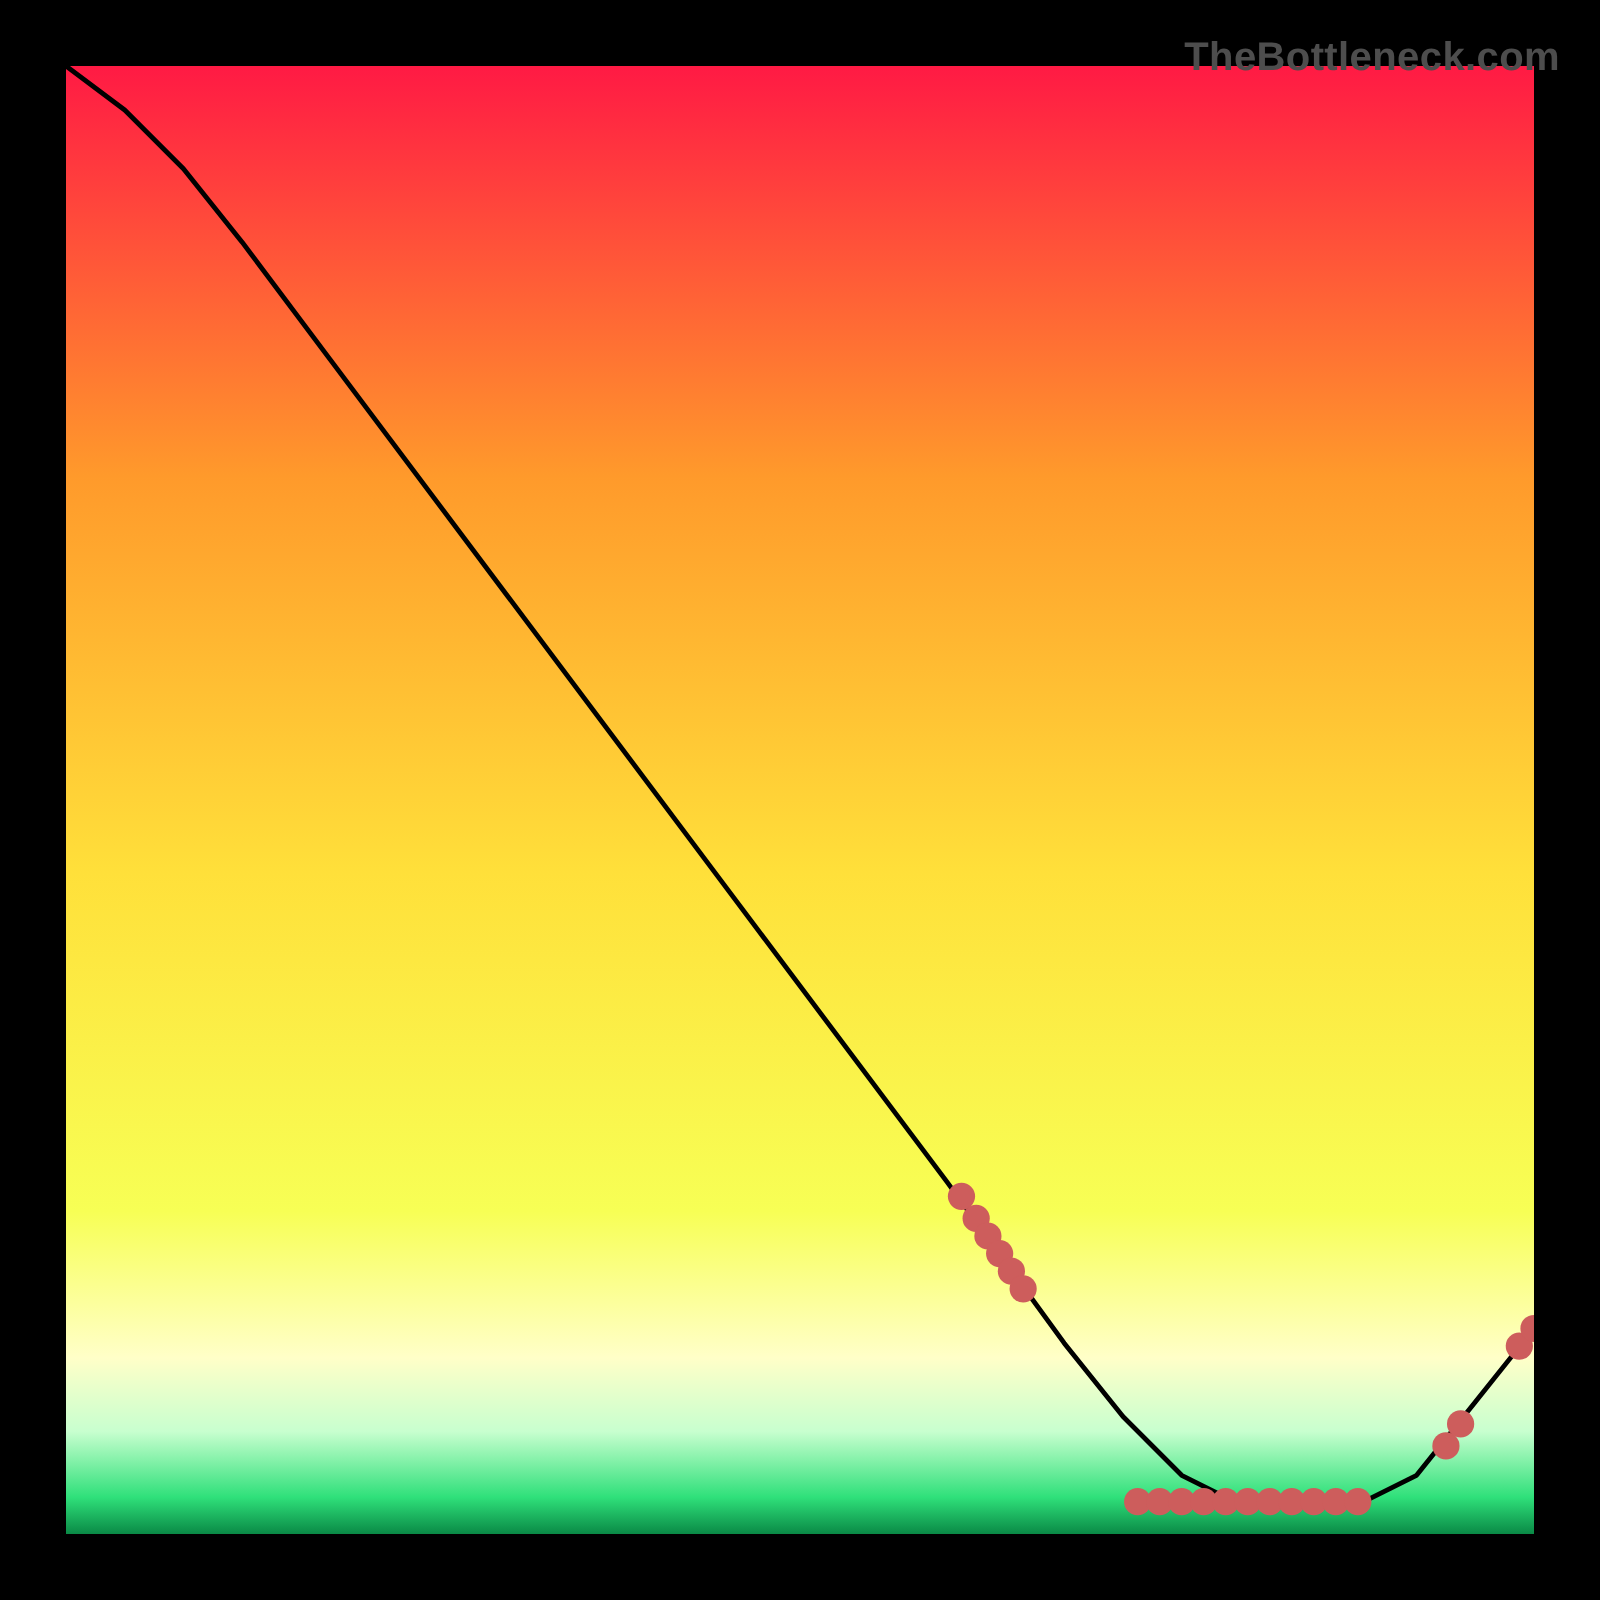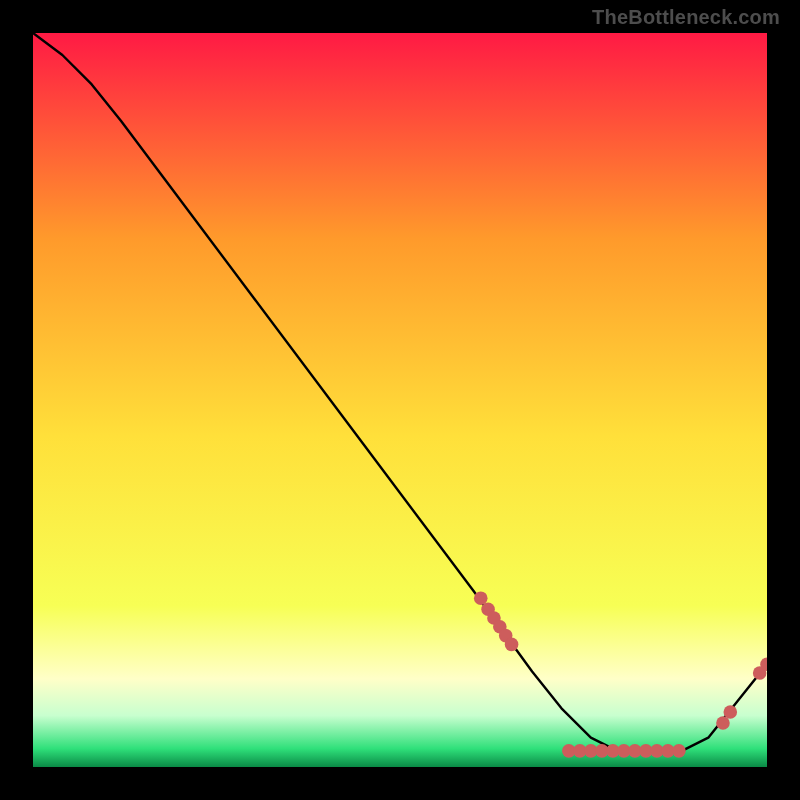--- a/index.html
+++ b/index.html
@@ -25,21 +25,21 @@
     height: 734px;
     overflow: hidden;
   }
   .plot svg {
     display: block;
     width: 734px;
     height: 734px;
   }
   .watermark {
     position: absolute;
-    top: 6px;
+    top: 18px;
     right: 20px;
     color: #4d4d4d;
     font-size: 20px;
     font-weight: 600;
     letter-spacing: 0.2px;
     user-select: none;
   }
 </style>
 </head>
 <body>

